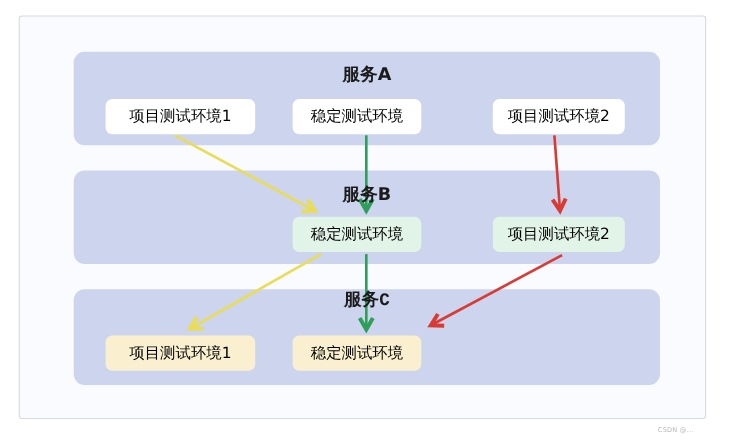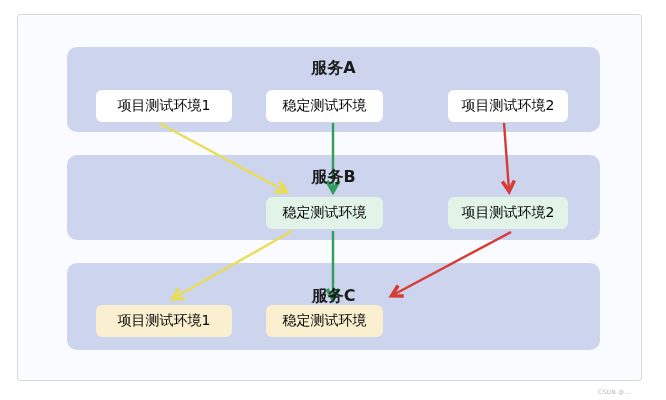--- a/index.html
+++ b/index.html
@@ -22,21 +22,21 @@
   .arrows {
     position:absolute; left:0; top:0; width:666px; height:400px;
     z-index:2; pointer-events:none;
   }
   .sec-title {
     position:absolute; left:67px; width:533px; text-align:center;
     font-size:16px; font-weight:bold; color:#1b1b1b; z-index:3; line-height:19px;
   }
   .title-a { top:58px; }
   .title-b { top:167px; }
-  .title-c { top:286px; }
+  .title-c { top:264px;font-family:Liberation Mono, monospace; }
   .node {
     position:absolute; height:32px; border-radius:6px; z-index:3;
     display:flex; align-items:center; justify-content:center;
     font-size:14px; color:#000000; white-space:nowrap;
   }
   .node-white { background:#ffffff; }
   .node-mint  { background:#e2f4e8; }
   .node-cream { background:#faf0d0; }
   .col1 { left:96px;  width:136px; }
   .col2 { left:266px; width:117px; }

